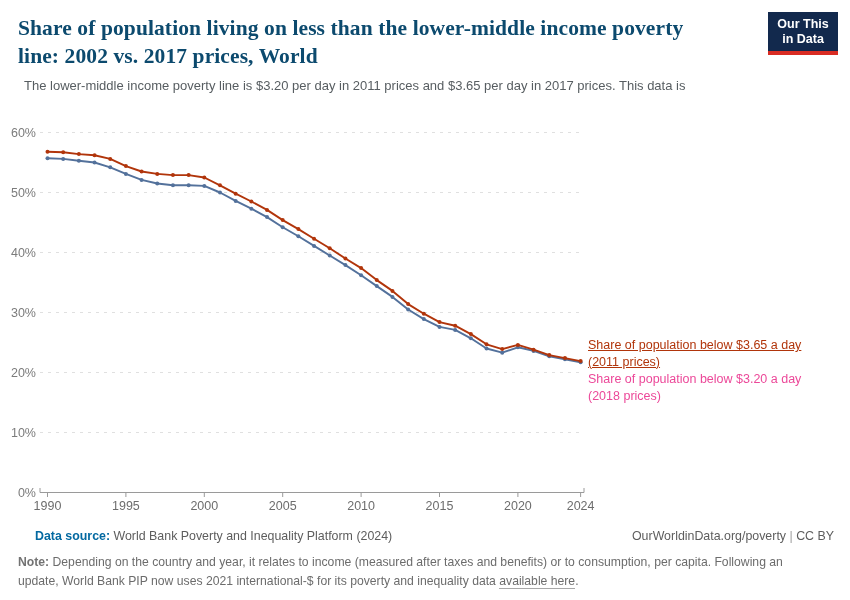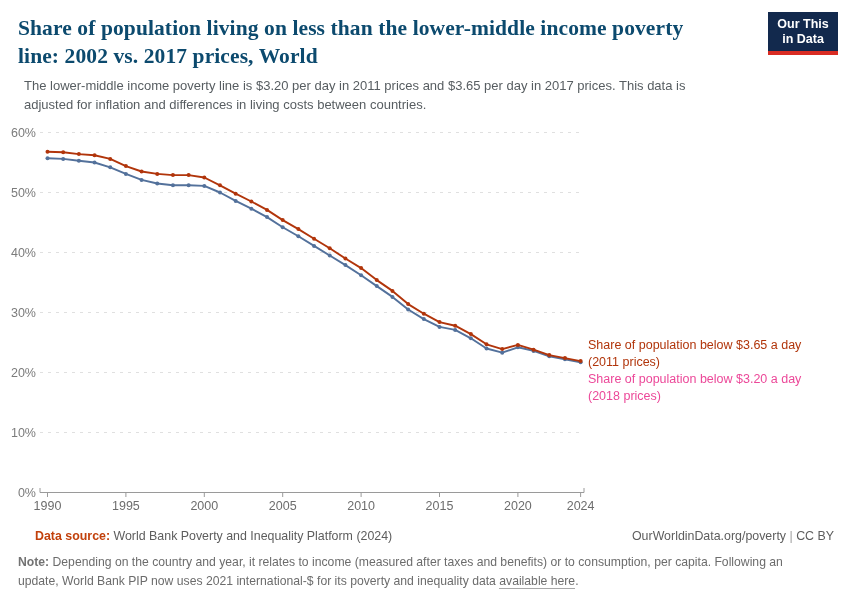--- a/index.html
+++ b/index.html
@@ -25,44 +25,43 @@
   #chart-svg{position:absolute;left:0;top:0;}
   svg text{font-family:"Liberation Sans",sans-serif;}
   .ytick{font-size:12.5px;fill:#7c7c7c;}
   .xtick{font-size:12.5px;fill:#6d6d6d;}
   .grid{stroke:#e0e0e0;stroke-width:1;}
   .axis{stroke:#9a9a9a;stroke-width:1;fill:none;}
   .legend-entry{
     position:absolute;left:588px;width:252px;
     font-size:12.5px;line-height:16.5px;cursor:pointer;
   }
-  #legend-0{top:337px;}
+  #legend-0{top:337px;text-decoration:underline;}
   #legend-1{top:371px;}
   .footer-left{position:absolute;left:18px;top:529px;font-size:12.4px;color:#5d5d5d;}
-  .footer-left b{color:#c2410c;padding-left:17px;}
+  .footer-left b{color:#0369a1;padding-left:17px;}
   .footer-right{position:absolute;right:16px;top:529px;font-size:12.4px;color:#5d5d5d;text-align:right;}
   .footer-right .sep{color:#a0a0a0;}
   .note{
     position:absolute;left:18px;top:553px;width:800px;
     font-size:12.2px;line-height:18.5px;color:#6c6c6c;
   }
   .note b{color:#737373;}
   .note-link{color:inherit;text-decoration:none;border-bottom:1px solid #a8a8a8;cursor:pointer;}
 </style>
 </head>
 <body>
 
 <div class="title">
   <span>Share of population living on less than the lower-middle income poverty</span><br>
   <span>line: 2002 vs. 2017 prices, World</span>
 </div>
 
 <div class="subtitle">
   <span>The lower-middle income poverty line is $3.20 per day in 2011 prices and $3.65 per day in 2017 prices. This data is</span><br>
-  <span>adjusted for inflation and differences in living costs between countries.</span>
 </div>
 
 <div class="logo">
   <div class="logo-box" id="logo-box" style="background: rgb(18, 41, 77);">
     <span>Our This</span><br>
     <span>in Data</span>
   </div>
   <div class="logo-strip" id="logo-strip" style="background: rgb(217, 44, 35);"></div>
 </div>
 

